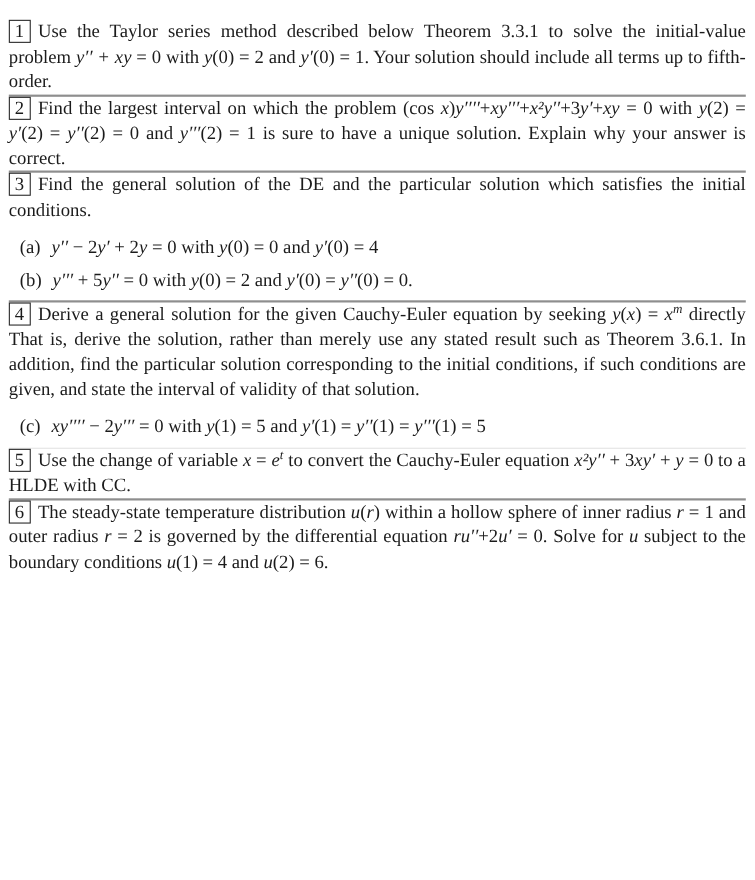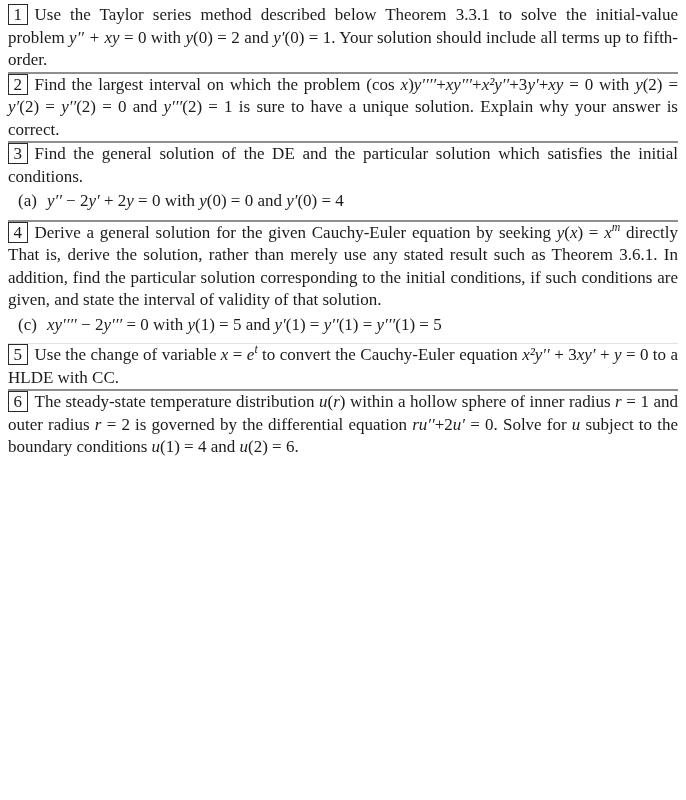--- a/index.html
+++ b/index.html
@@ -9,21 +9,21 @@
   }
   body {
     width: 686px;
     height: 800px;
     overflow: hidden;
     font-family: "Liberation Serif", "DejaVu Serif", serif;
     font-size: 17px;
     color: #1b1b1b;
   }
   .page {
-    padding: 4px 8px 0 8px;
+    padding: 18px 8px 0 8px;
   }
   .ptext {
     margin: 0;
     text-align: justify;
     line-height: 22.5px;
   }
   .numbox {
     display: inline-block;
     border: 1.3px solid #2a2a2a;
     padding: 0 4.5px;
@@ -47,21 +47,21 @@
     border: none;
     border-top: 1px solid #e3e3e3;
     margin: 0;
   }
   .d1 { margin-top: 24px; margin-bottom: 29px; }
   .d2 { margin-top: 19px; margin-bottom: 29px; }
   .d3 { margin-top: 30px; margin-bottom: 27px; }
   .d4 { margin-top: 6px;  margin-bottom: 8px; }
   .d5 { margin-top: 21px; margin-bottom: 28px; }
   .items {
-    margin-top: 2px;
+    margin-top: 12px;
     padding-left: 10px;
   }
   .item {
     margin: 0 0 7px 0;
     line-height: 22.5px;
   }
   .item-label {
     margin-right: 10px;
   }
 </style>
@@ -79,20 +79,21 @@
   <section class="problem">
     <p class="ptext"><span class="numbox">2</span><span><span>Find the largest interval on which the problem (cos </span><span class="math">x</span><span>)</span><span class="math">y′′′′</span><span>+</span><span class="math">xy′′′</span><span>+</span><span class="math">x²y′′</span><span>+3</span><span class="math">y′</span><span>+</span><span class="math">xy</span><span> = 0 with </span><span class="math">y</span><span>(2) = </span><span class="math">y′</span><span>(2) = </span><span class="math">y′′</span><span>(2) = 0 and </span><span class="math">y′′′</span><span>(2) = 1 is sure to have a unique solution. Explain why your answer is correct.</span></span></p>
   </section>
 
   <hr class="divider d2">
 
   <section class="problem">
     <p class="ptext"><span class="numbox">3</span><span><span>Find the general solution of the DE and the particular solution which satisfies the initial conditions.</span></span></p>
     <div class="items">
       <div class="item"><span class="item-label">(a)</span><span><span class="math">y′′</span><span> − 2</span><span class="math">y′</span><span> + 2</span><span class="math">y</span><span> = 0 with </span><span class="math">y</span><span>(0) = 0 and </span><span class="math">y′</span><span>(0) = 4</span></span></div>
+      <div class="item"><span class="item-label">(b)</span><span><span class="math">y′′′</span><span> + 5</span><span class="math">y′′</span><span> = 0 with </span><span class="math">y</span><span>(0) = 2 and </span><span class="math">y′</span><span>(0) = </span><span class="math">y′′</span><span>(0) = 0.</span></span></div>
     </div>
   </section>
 
   <hr class="divider d3">
 
   <section class="problem">
     <p class="ptext"><span class="numbox">4</span><span><span>Derive a general solution for the given Cauchy-Euler equation by seeking </span><span class="math">y</span><span>(</span><span class="math">x</span><span>) = </span><span class="math">x</span><span class="sup">m</span><span> directly That is, derive the solution, rather than merely use any stated result such as Theorem 3.6.1. In addition, find the particular solution corresponding to the initial conditions, if such conditions are given, and state the interval of validity of that solution.</span></span></p>
     <div class="items">
       <div class="item"><span class="item-label">(c)</span><span><span class="math">xy′′′′</span><span> − 2</span><span class="math">y′′′</span><span> = 0 with </span><span class="math">y</span><span>(1) = 5 and </span><span class="math">y′</span><span>(1) = </span><span class="math">y′′</span><span>(1) = </span><span class="math">y′′′</span><span>(1) = 5</span></span></div>
     </div>

